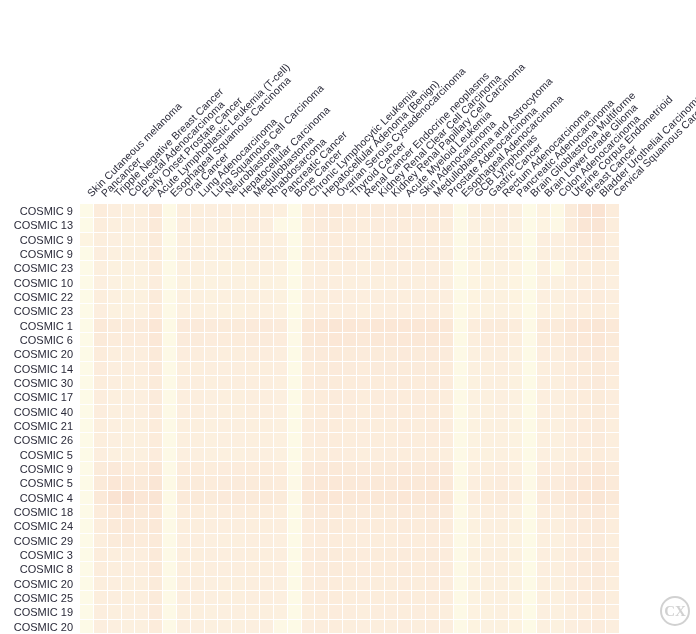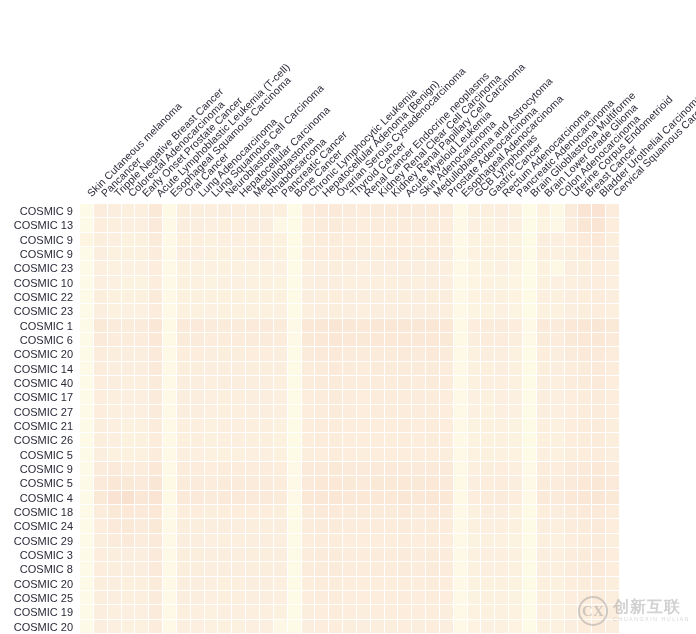--- a/index.html
+++ b/index.html
@@ -116,23 +116,23 @@
       <div class="row-label">COSMIC 9</div>
       <div class="row-label">COSMIC 9</div>
       <div class="row-label">COSMIC 23</div>
       <div class="row-label">COSMIC 10</div>
       <div class="row-label">COSMIC 22</div>
       <div class="row-label">COSMIC 23</div>
       <div class="row-label">COSMIC 1</div>
       <div class="row-label">COSMIC 6</div>
       <div class="row-label">COSMIC 20</div>
       <div class="row-label">COSMIC 14</div>
+      <div class="row-label">COSMIC 30</div>
+      <div class="row-label">COSMIC 17</div>
       <div class="row-label">COSMIC 40</div>
-      <div class="row-label">COSMIC 17</div>
-      <div class="row-label">COSMIC 27</div>
       <div class="row-label">COSMIC 21</div>
       <div class="row-label">COSMIC 26</div>
       <div class="row-label">COSMIC 5</div>
       <div class="row-label">COSMIC 9</div>
       <div class="row-label">COSMIC 5</div>
       <div class="row-label">COSMIC 4</div>
       <div class="row-label">COSMIC 18</div>
       <div class="row-label">COSMIC 24</div>
       <div class="row-label">COSMIC 29</div>
       <div class="row-label">COSMIC 3</div>
@@ -1371,19 +1371,15 @@
         <div class="cell" style="width: 13.8462px; flex: 0 0 13.8462px; background: rgb(252, 241, 223);"></div>
         <div class="cell" style="width: 13.8462px; flex: 0 0 13.8462px; background: rgb(252, 238, 222);"></div>
         <div class="cell" style="width: 13.8462px; flex: 0 0 13.8462px; background: rgb(252, 237, 221);"></div>
         <div class="cell" style="width: 13.8462px; flex: 0 0 13.8462px; background: rgb(252, 236, 220);"></div>
         <div class="cell" style="width: 13.8462px; flex: 0 0 13.8462px; background: rgb(252, 238, 222);"></div>
       </div>
     </div>
 
   <div id="watermark">
     <div id="wm-mark">CX</div>
-    <div id="wm-text">
-      <div id="wm-cn">创新互联</div>
-      <div id="wm-py">CHUANGXIN HULIAN</div>
-    </div>
   </div>
 
 </div>
 
 </body></html>

